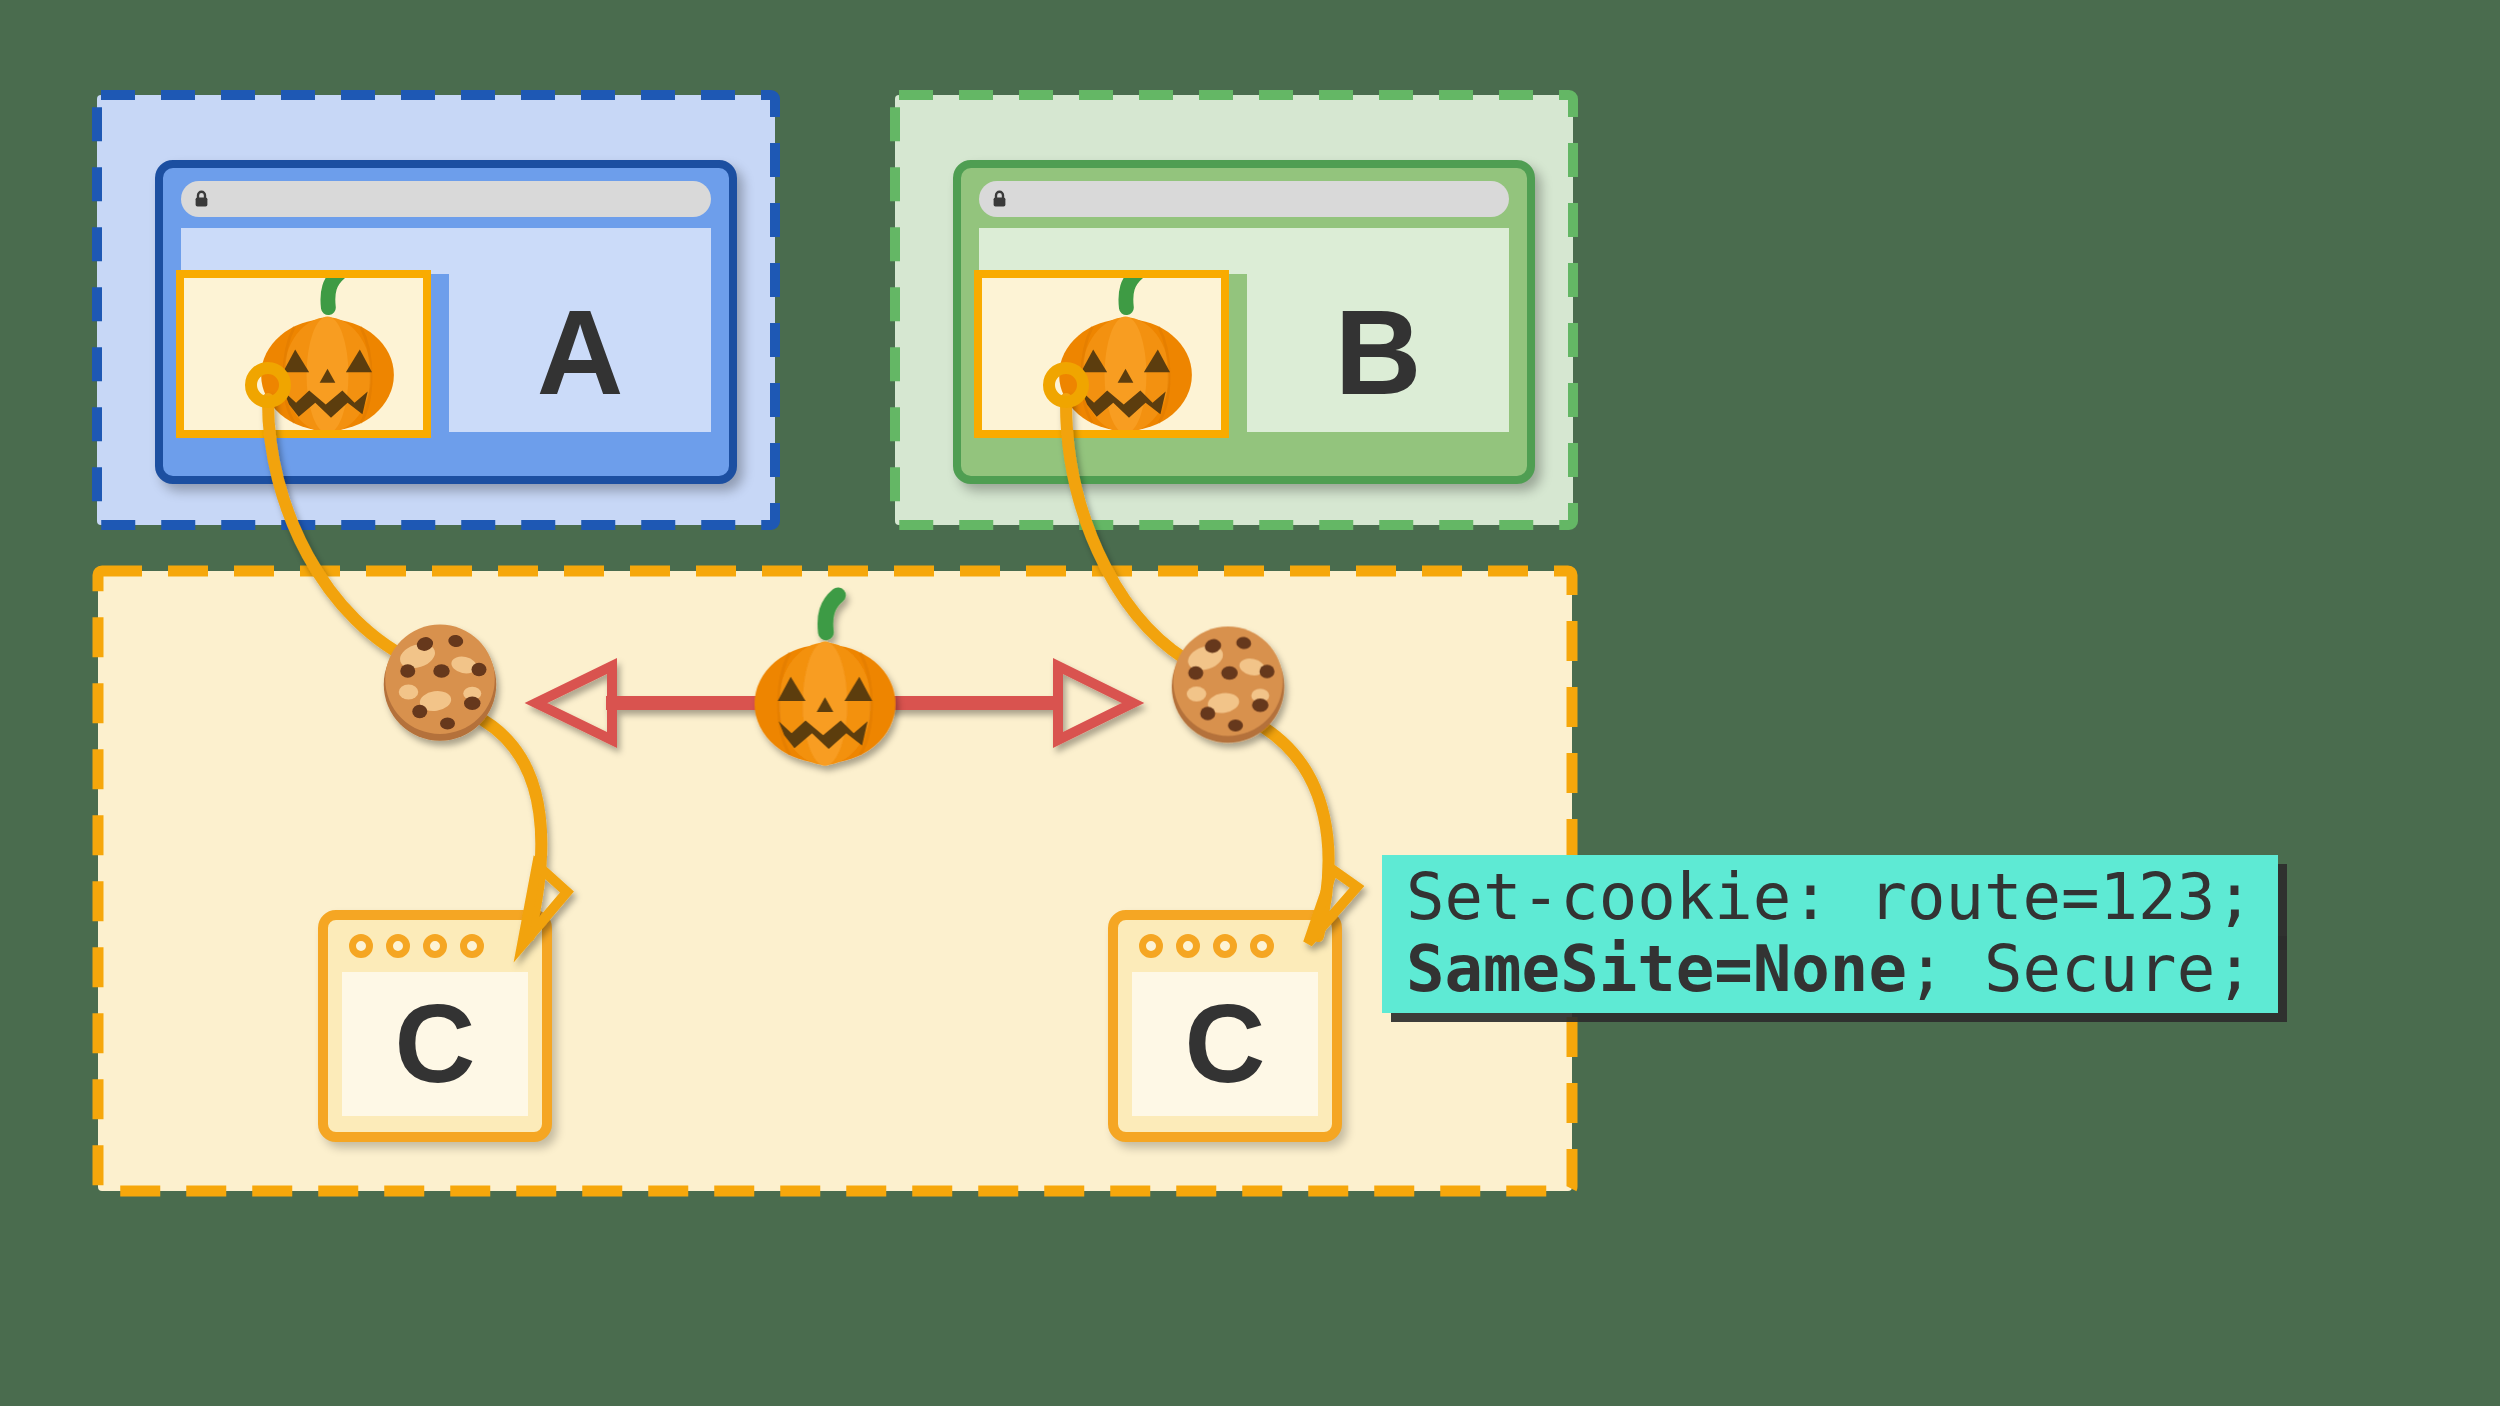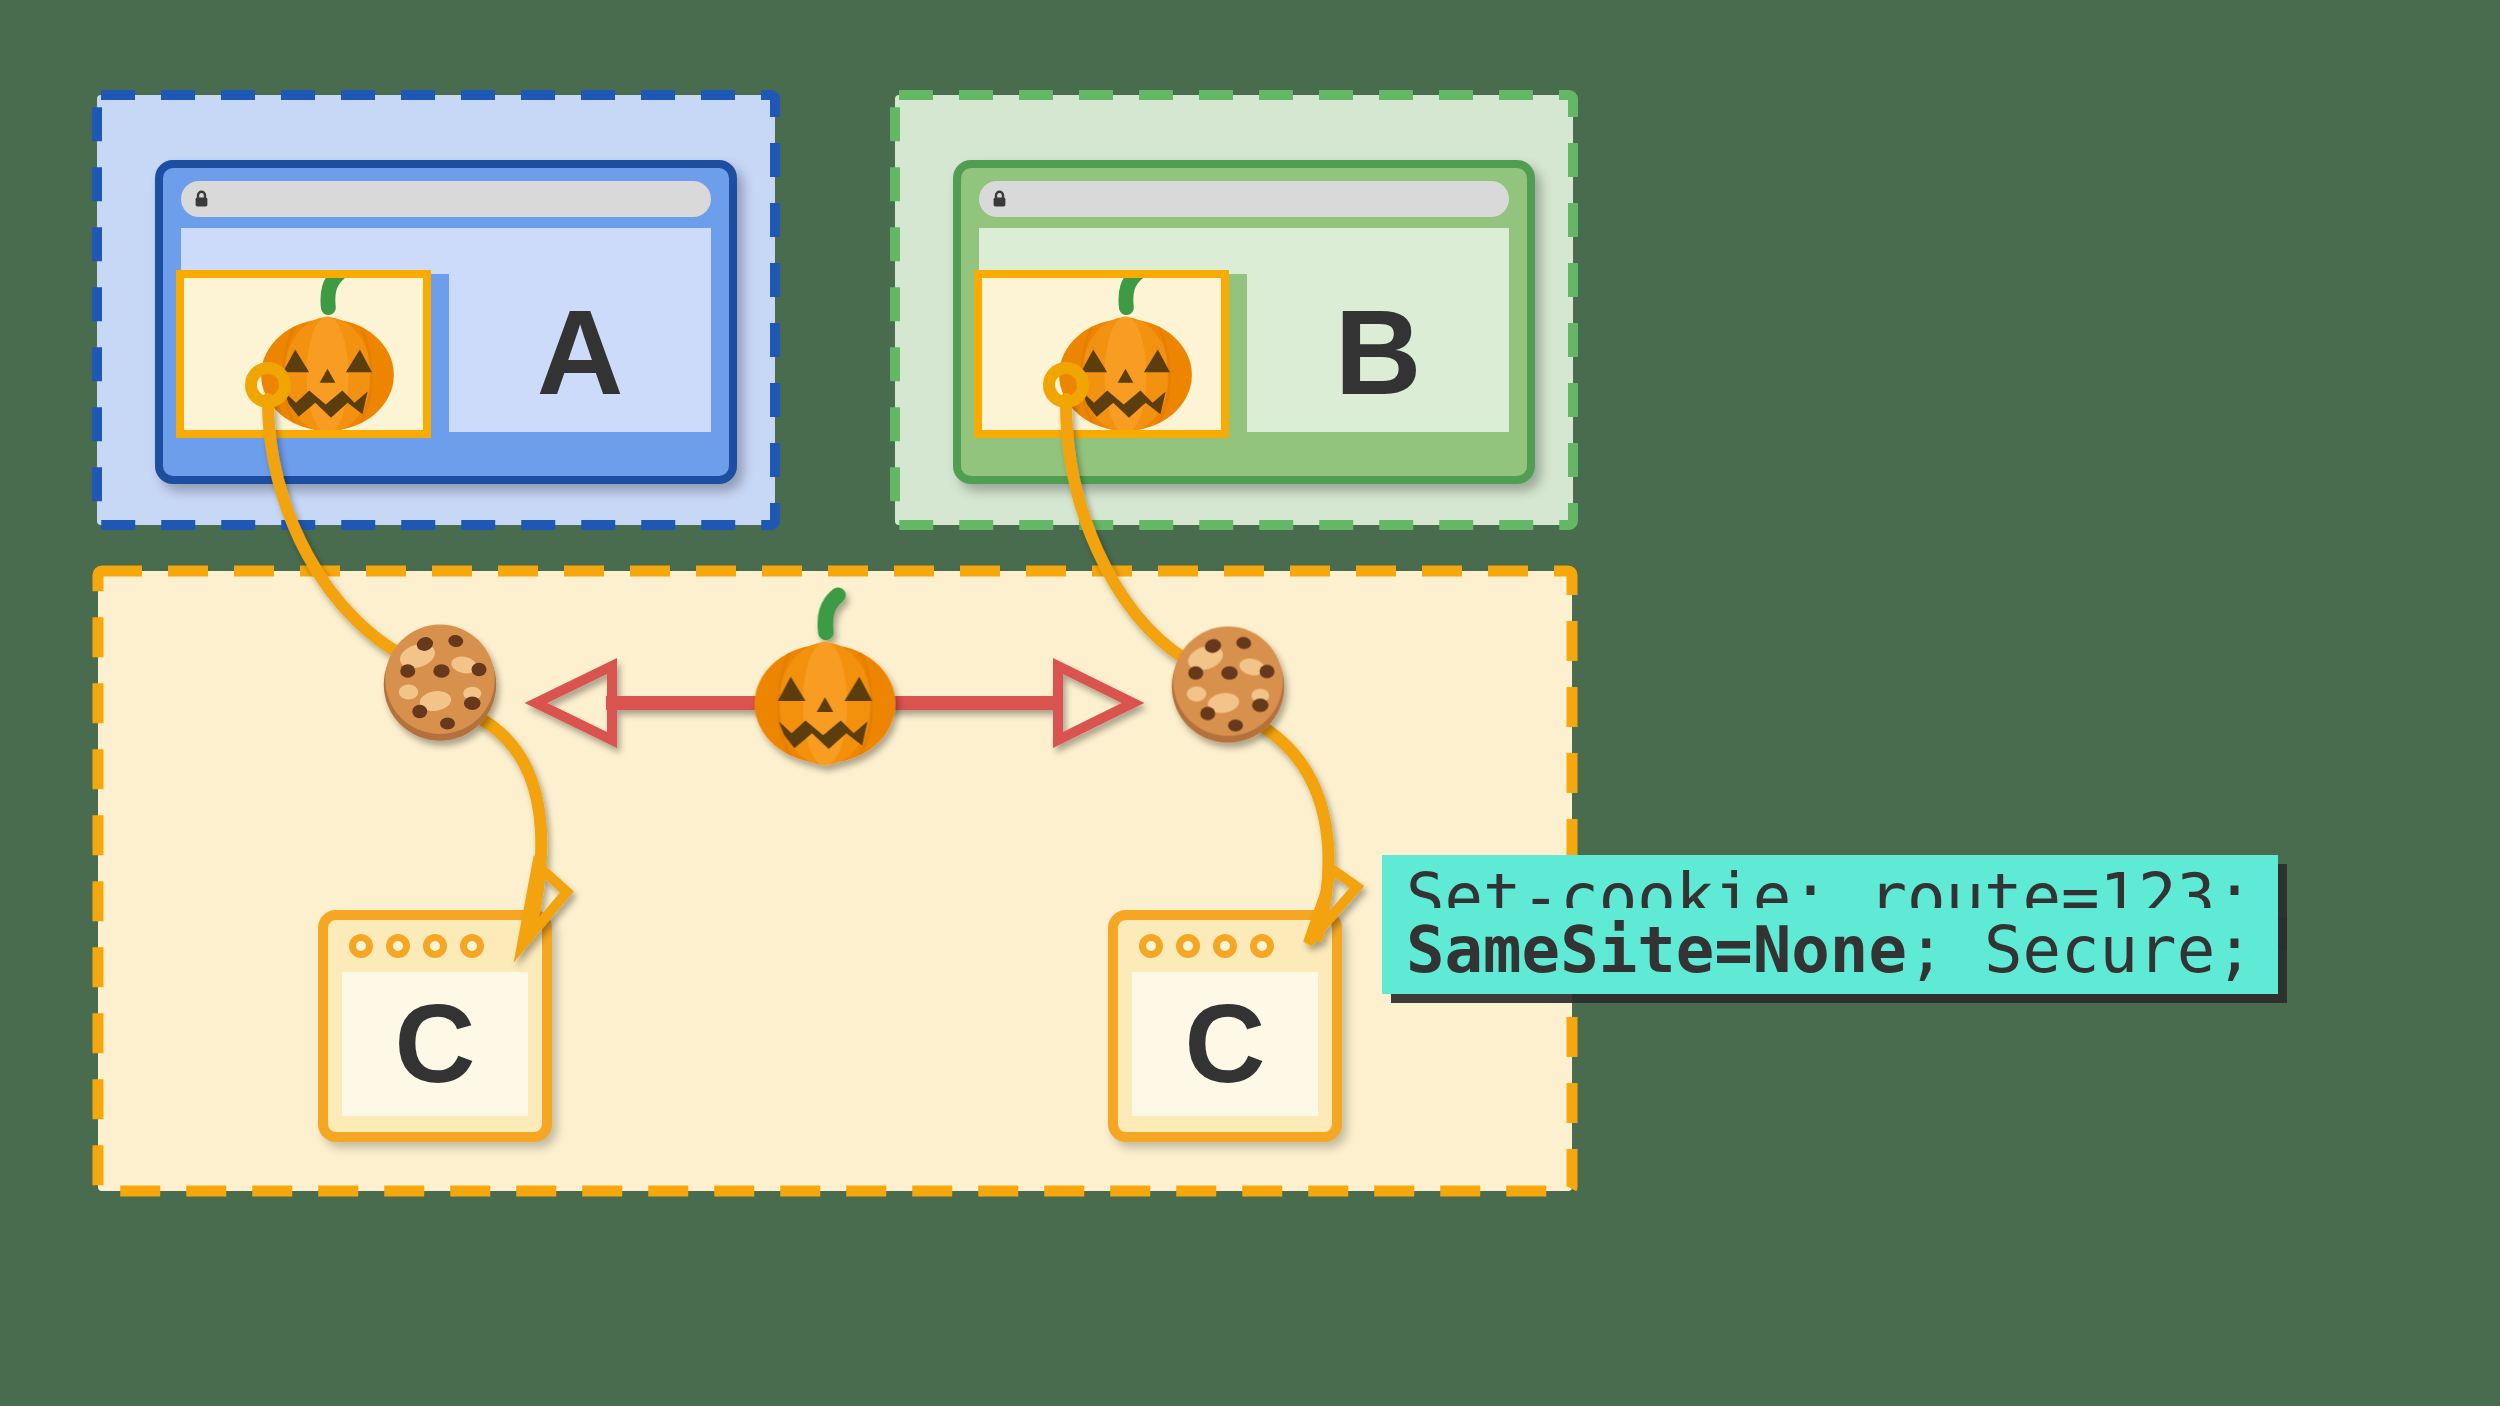--- a/index.html
+++ b/index.html
@@ -34,21 +34,21 @@
        border-radius:50%;background:#FDF3D5;box-sizing:border-box;}
   .dot1{left:21px}.dot2{left:58px}.dot3{left:95px}.dot4{left:132px}
   .cwin-body{position:absolute;left:14px;right:14px;top:52px;bottom:16px;background:#FEF8E6;
              display:flex;align-items:center;justify-content:center;}
   .letter-c{font-size:112px;}
 
   
   .code{position:absolute;left:1382px;background:#5eead4;color:#333333;
         font-family:"DejaVu Sans Mono",monospace;font-size:64px;line-height:1.28;
         padding:2px 24px;box-shadow:9px 9px 0 rgba(45,45,45,.92);white-space:nowrap;z-index:6;}
-  .code-1{top:855px;}  .code-2{top:908px;}
+  .code-1{top:855px;}  .code-2{top:927px;}
   .code b{font-weight:bold;}
 
   .overlay{z-index:5;}
 </style>
 </head>
 <body>
 
 <svg width="0" height="0" style="position:absolute">
   <defs>
     <symbol id="sym-pumpkin" viewBox="0 0 200 205">

